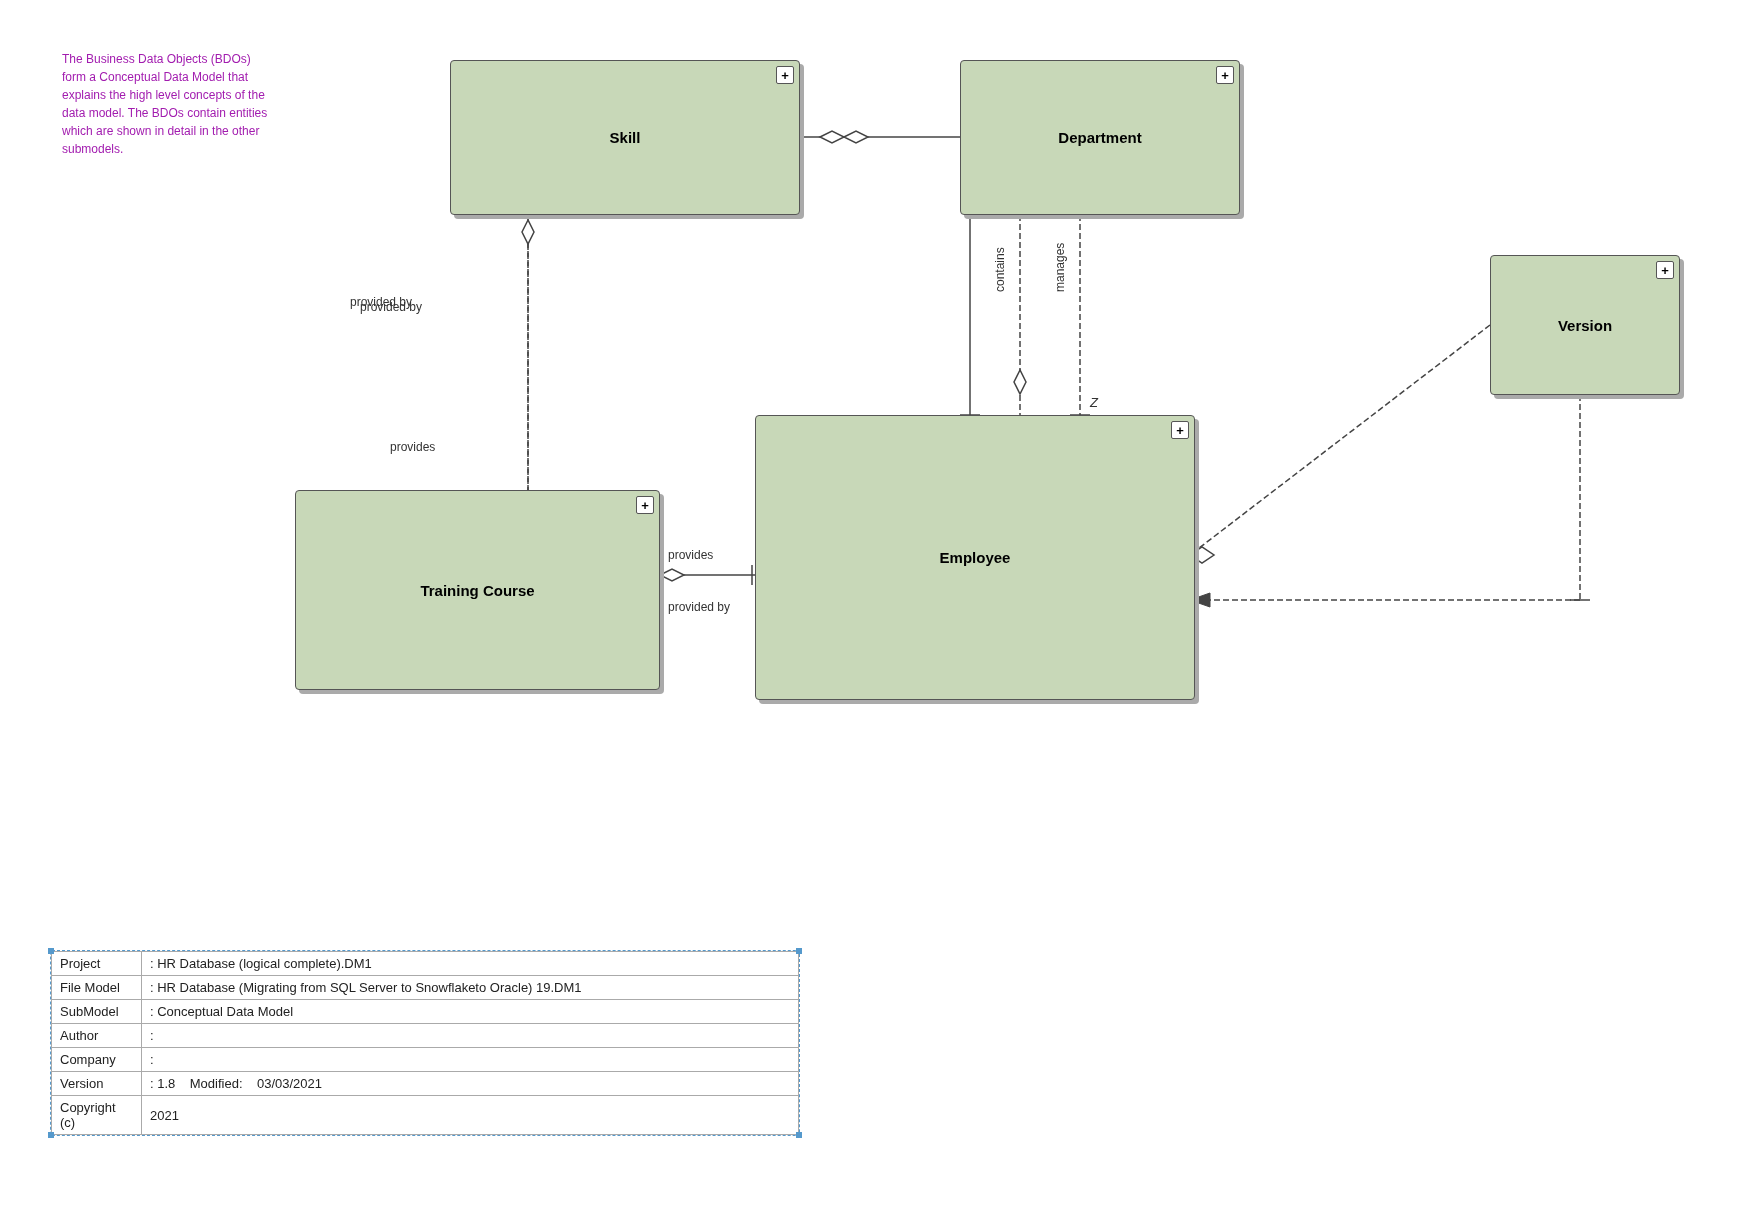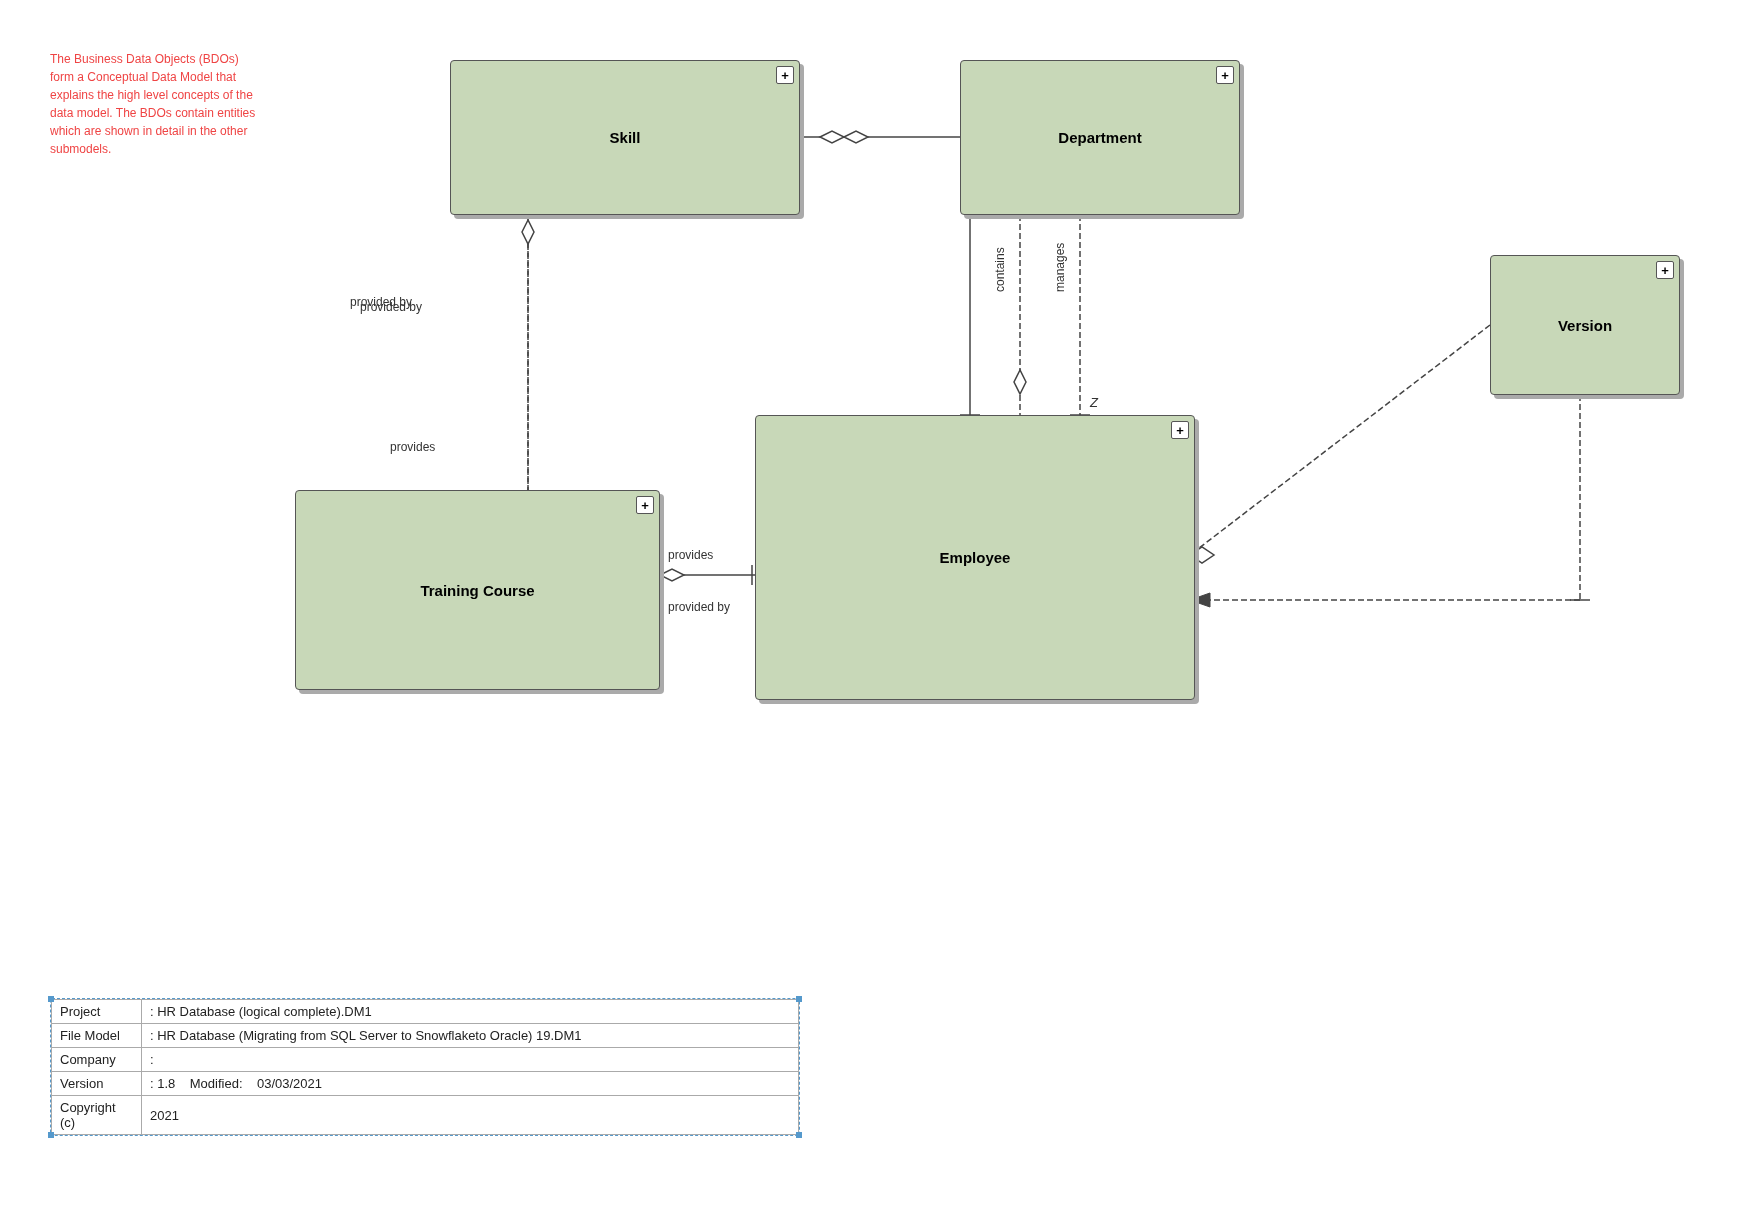--- a/index.html
+++ b/index.html
@@ -43,24 +43,24 @@
       font-size: 13px;
       background: #fff;
       border-radius: 2px;
     }
     .shadow {
       box-shadow: 4px 4px 0px #aaa;
     }
     .desc-text {
       position: absolute;
       font-size: 12px;
-      color: #ef4444;
+      color: #a21caf;
       line-height: 1.5;
       top: 50px;
-      left: 50px;
+      left: 62px;
       width: 210px;
     }
     
     .connections-svg {
       position: absolute;
       top: 0; left: 0;
       width: 1746px;
       height: 1226px;
       pointer-events: none;
     }
@@ -203,20 +203,28 @@
       <tbody>
           <tr>
         <td style="width:90px;">Project</td>
         <td>: HR Database (logical complete).DM1</td>
       </tr>
       <tr>
         <td>File Model</td>
         <td>: HR Database (Migrating from SQL Server to Snowflaketo Oracle) 19.DM1</td>
       </tr>
       <tr>
+        <td>SubModel</td>
+        <td>: Conceptual Data Model</td>
+      </tr>
+      <tr>
+        <td>Author</td>
+        <td>:</td>
+      </tr>
+      <tr>
         <td>Company</td>
         <td>:</td>
       </tr>
       <tr>
         <td>Version</td>
         <td>
           <span>: 1.8</span>
           &nbsp;&nbsp;
           <span>Modified:</span>
           &nbsp;&nbsp;

